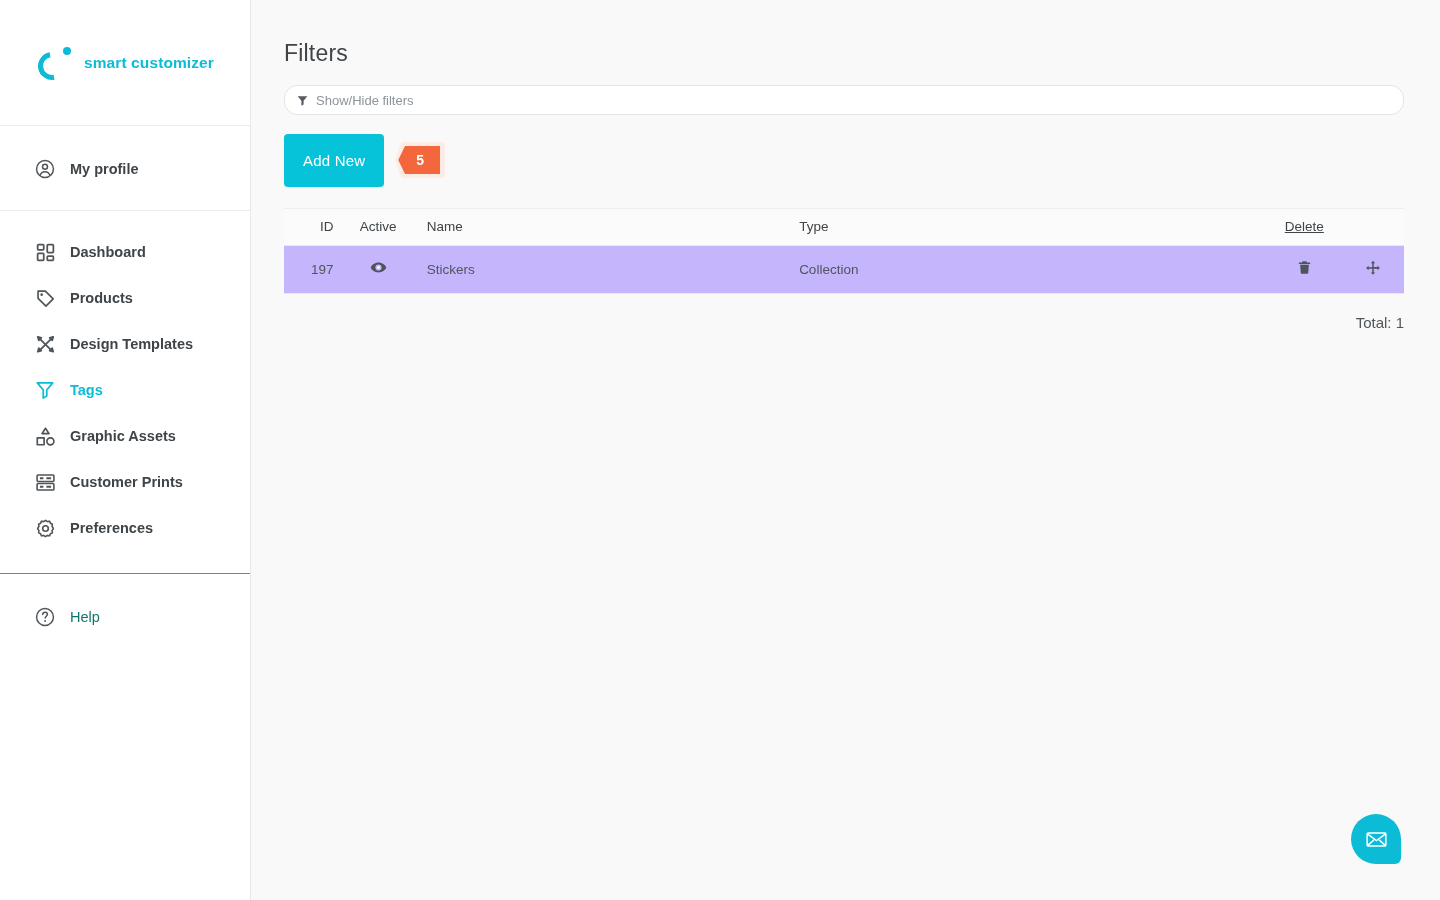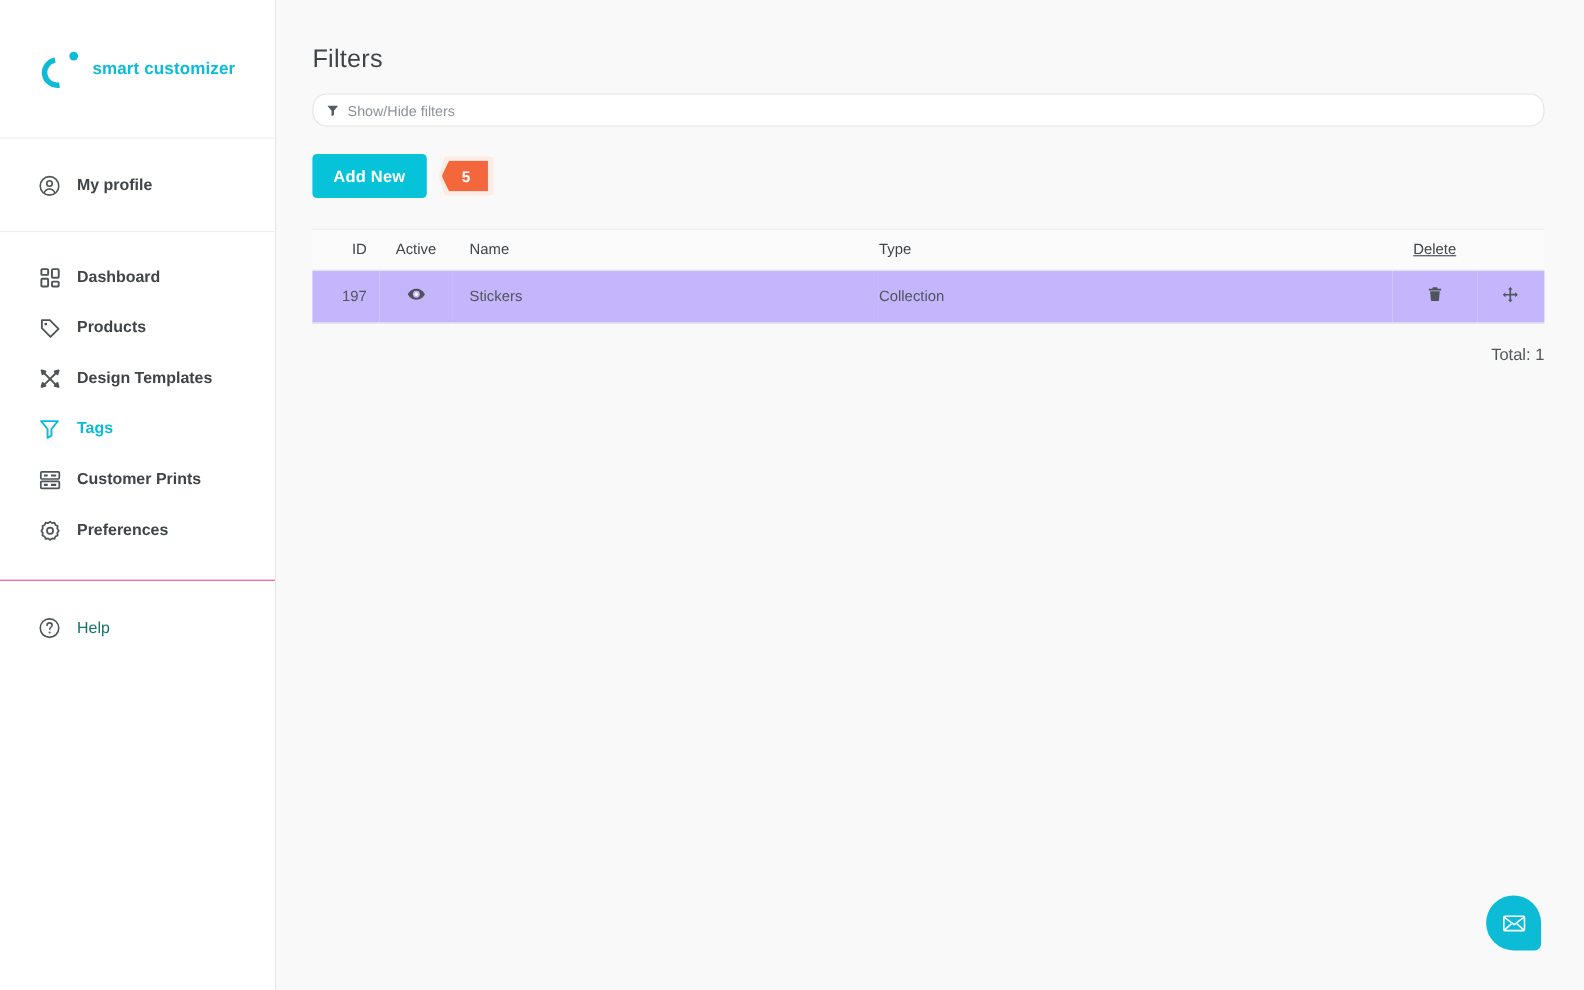--- a/index.html
+++ b/index.html
@@ -150,25 +150,25 @@
     margin-top: 25px;
     display: flex;
     align-items: center;
     height: 40px;
   }
   .add-new {
     background: #06c3da;
     color: #ffffff;
     border: none;
     border-radius: 4px;
-    height: 40px;
+    height: 53px;
     padding: 0 19px;
     font-family: "Liberation Sans", sans-serif;
     font-size: 15px;
-    font-weight: 700;
+    font-weight: 400;
     cursor: pointer;
     letter-spacing: .2px;
   }
   .badge-wrap {
     margin-left: 11px;
     position: relative;
     height: 36px;
     display: flex;
     align-items: center;
   }
@@ -326,20 +326,30 @@
 
       <div class="nav-item active">
         <span class="ico">
           <svg width="20" height="20" viewBox="0 0 24 24" fill="none" stroke="currentColor" stroke-width="2.1" stroke-linejoin="round">
             <path d="M2.8 3.4h18.4l-7.1 8.6v7.3l-4.2 2.3v-9.6z"></path>
           </svg>
         </span>
         <span class="lbl">Tags</span>
       </div>
 
+      <div class="nav-item">
+        <span class="ico">
+          <svg width="21" height="21" viewBox="0 0 24 24" fill="none" stroke="currentColor" stroke-width="1.9" stroke-linejoin="round">
+            <path d="M12 2.6l4 6.1H8z"></path>
+            <rect x="2.6" y="13.6" width="7.8" height="7.8"></rect>
+            <circle cx="17.6" cy="17.5" r="4"></circle>
+          </svg>
+        </span>
+        <span class="lbl">Graphic Assets</span>
+      </div>
 
       <div class="nav-item">
         <span class="ico">
           <svg width="21" height="21" viewBox="0 0 24 24" fill="none" stroke="currentColor" stroke-width="1.8">
             <rect x="2.4" y="3.4" width="19.2" height="7.4" rx="1"></rect>
             <rect x="2.4" y="13.2" width="19.2" height="7.4" rx="1"></rect>
             <path d="M5.6 7.1h4M13 7.1h5.4M5.6 16.9h4M13 16.9h5.4" stroke-width="2.2"></path>
           </svg>
         </span>
         <span class="lbl">Customer Prints</span>

